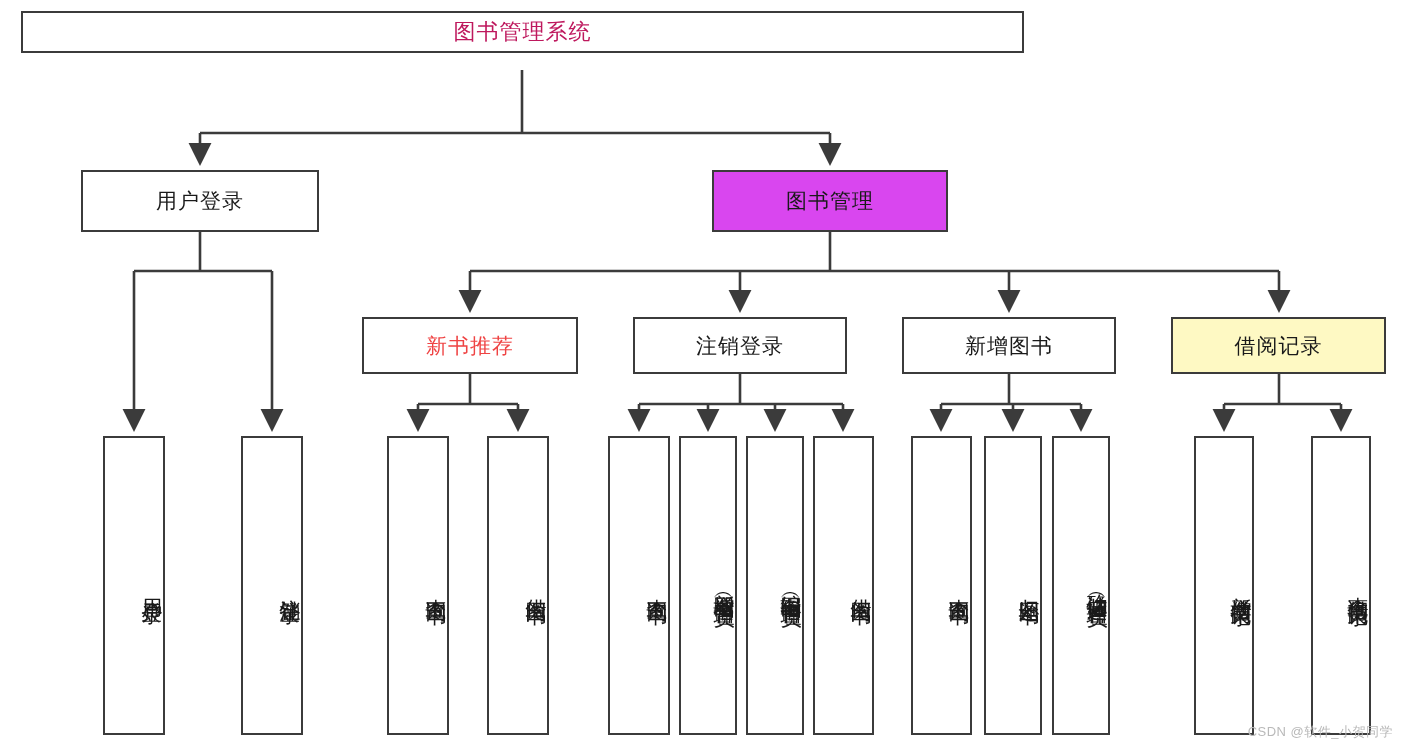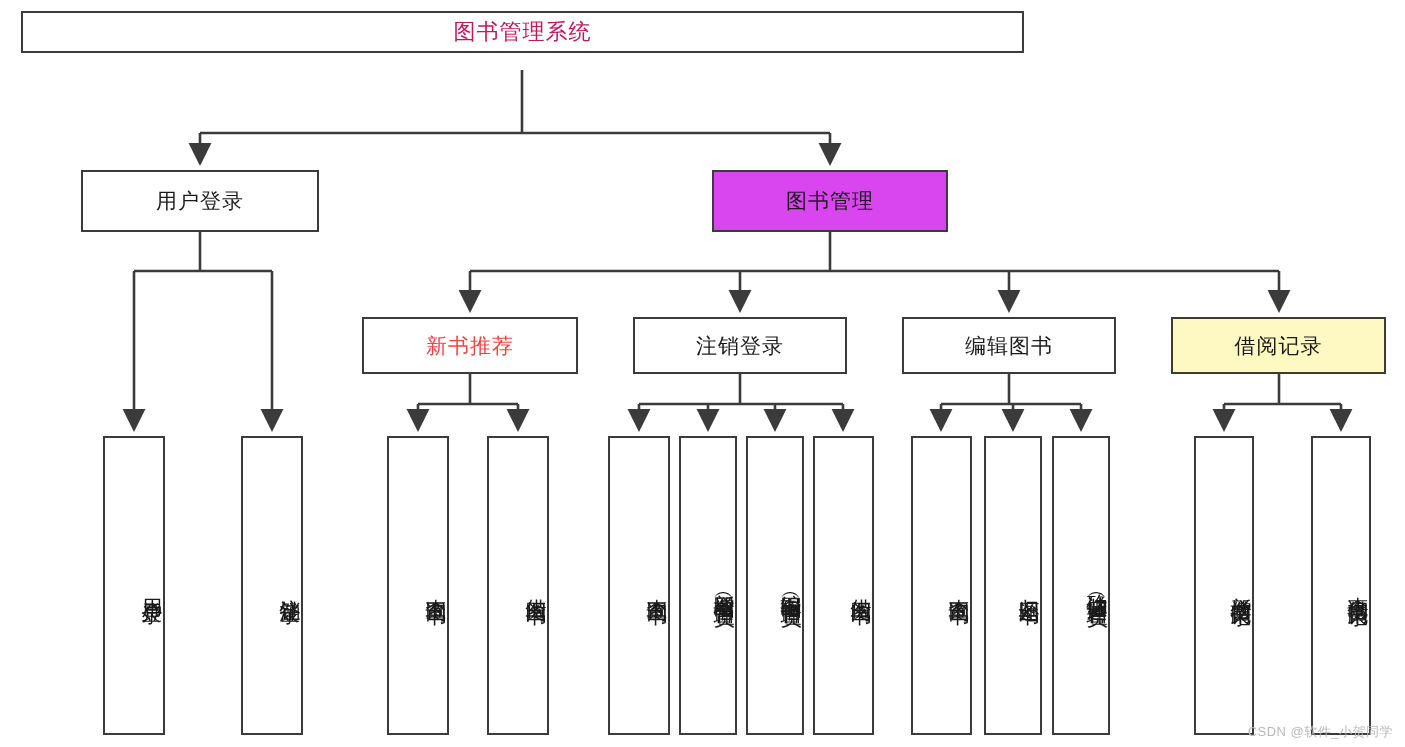--- a/index.html
+++ b/index.html
@@ -138,21 +138,21 @@
     <span>图书管理</span>
   </div>
 
   <div class="node h" id="node-l3-0" style="left: 362px; top: 317px; width: 216px; height: 57px; border-color: rgb(59, 59, 59); border-width: 2px; background: rgb(255, 255, 255); color: #ef4444;">
     <span>新书推荐</span>
   </div>
   <div class="node h" id="node-l3-1" style="left: 633px; top: 317px; width: 214px; height: 57px; border-color: rgb(59, 59, 59); border-width: 2px; background: rgb(255, 255, 255); color: rgb(26, 26, 26);">
     <span>注销登录</span>
   </div>
   <div class="node h" id="node-l3-2" style="left: 902px; top: 317px; width: 214px; height: 57px; border-color: rgb(59, 59, 59); border-width: 2px; background: rgb(255, 255, 255); color: rgb(26, 26, 26);">
-    <span>编辑图书</span>
+    <span>新增图书</span>
   </div>
   <div class="node h" id="node-l3-3" style="left: 1171px; top: 317px; width: 215px; height: 57px; border-color: rgb(59, 59, 59); border-width: 2px; background: #fef9c3; color: rgb(26, 26, 26);">
     <span>借阅记录</span>
   </div>
 
   <div class="node v" id="node-leaf-0" style="left: 103px; top: 436px; width: 62px; height: 299px; border-color: rgb(59, 59, 59); border-width: 2px; background: rgb(255, 255, 255); color: rgb(26, 26, 26);">
     <span class="vlabel">用户登录</span>
   </div>
   <div class="node v" id="node-leaf-1" style="left: 241px; top: 436px; width: 62px; height: 299px; border-color: rgb(59, 59, 59); border-width: 2px; background: rgb(255, 255, 255); color: rgb(26, 26, 26);">
     <span class="vlabel">注销登录</span>

